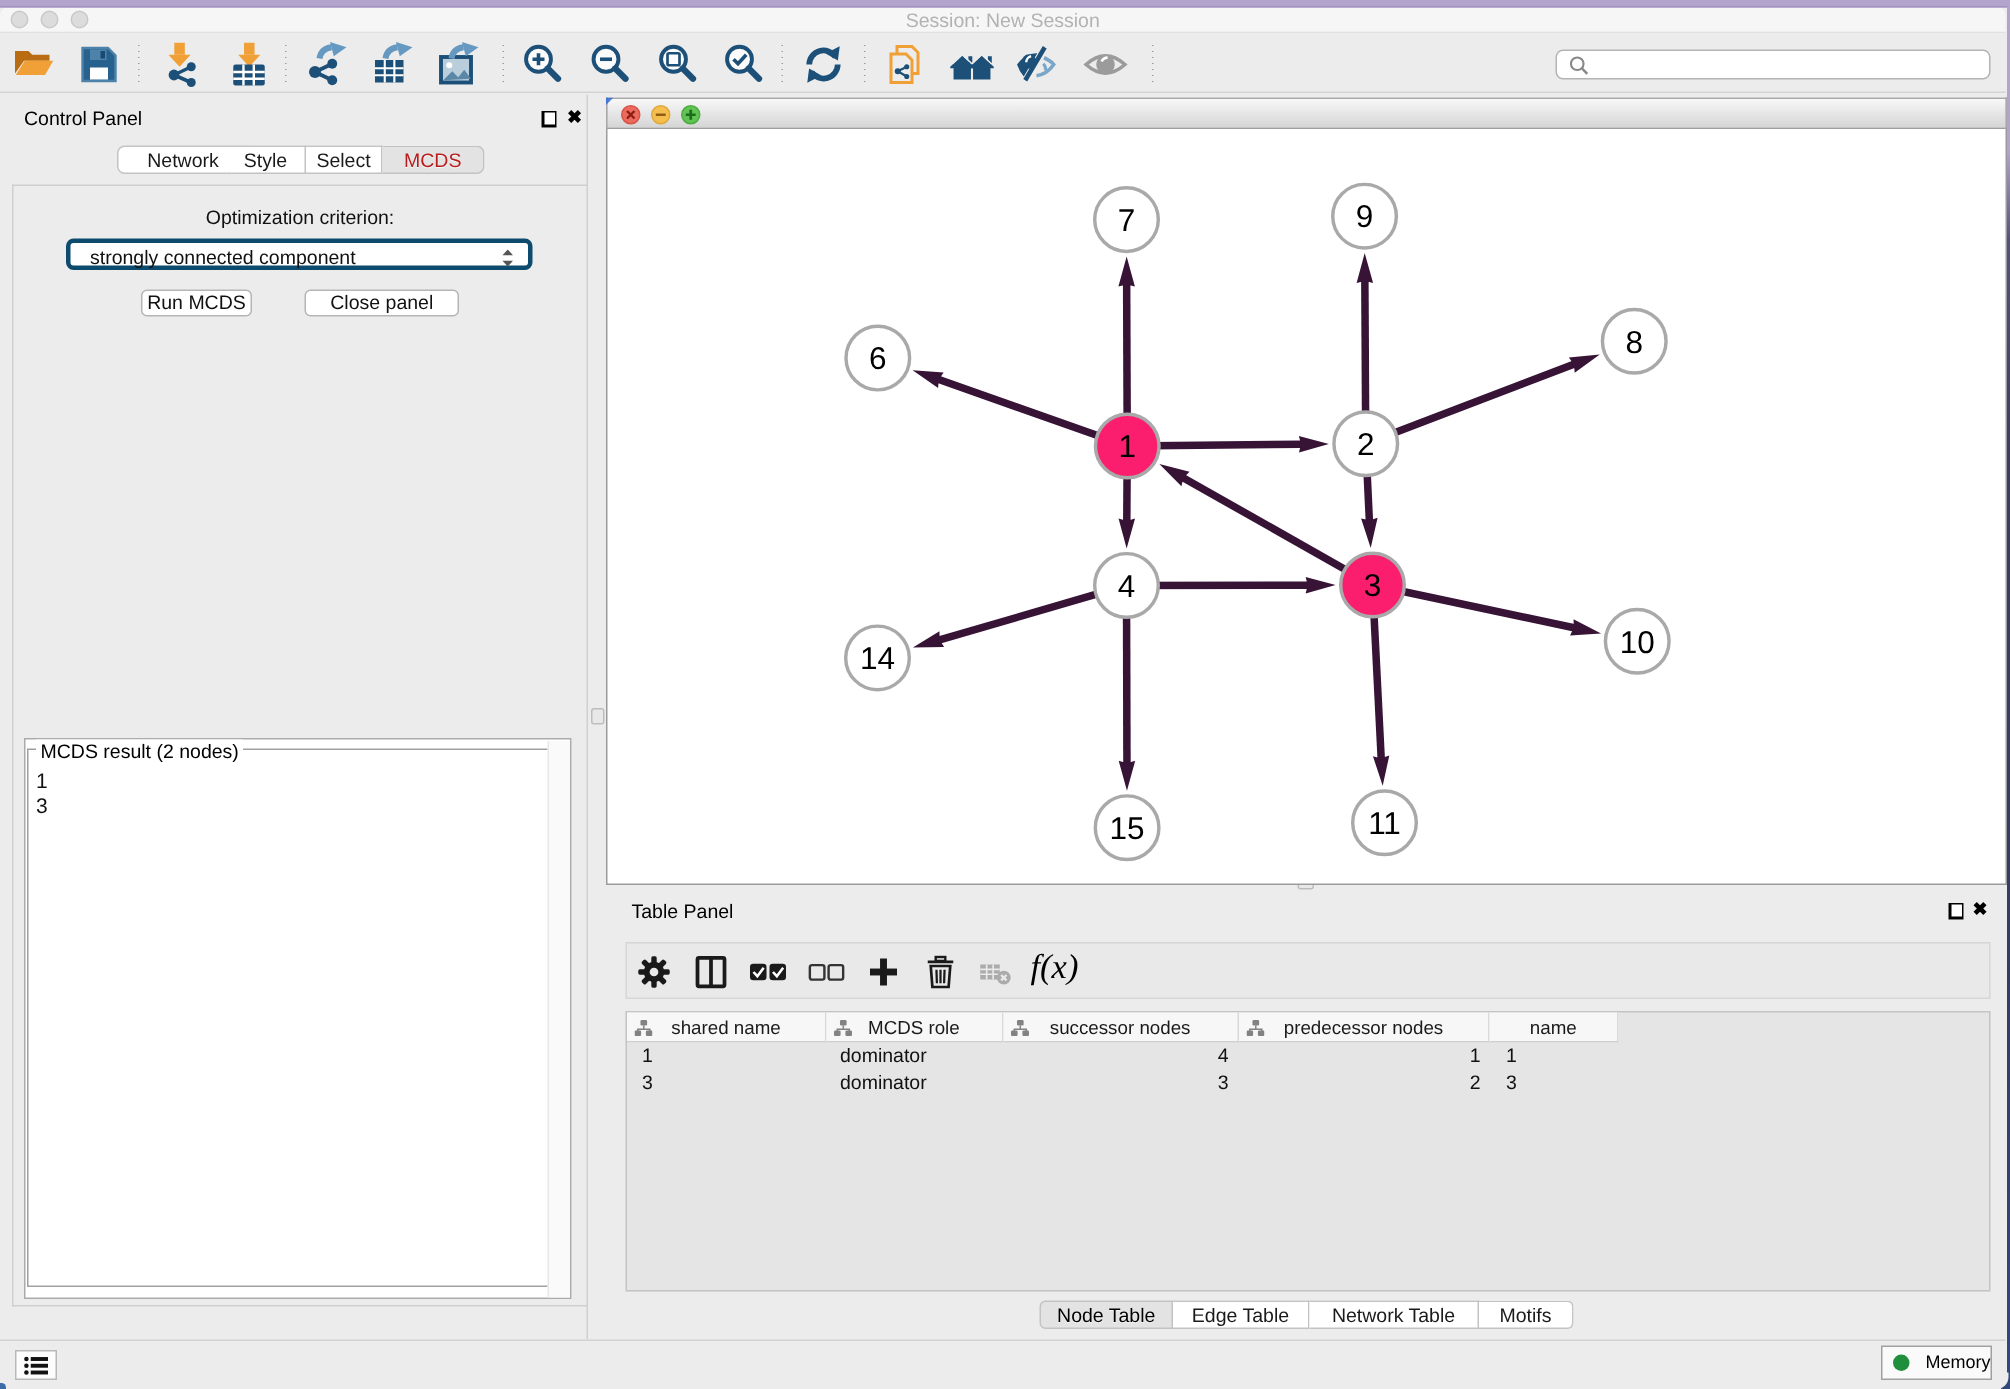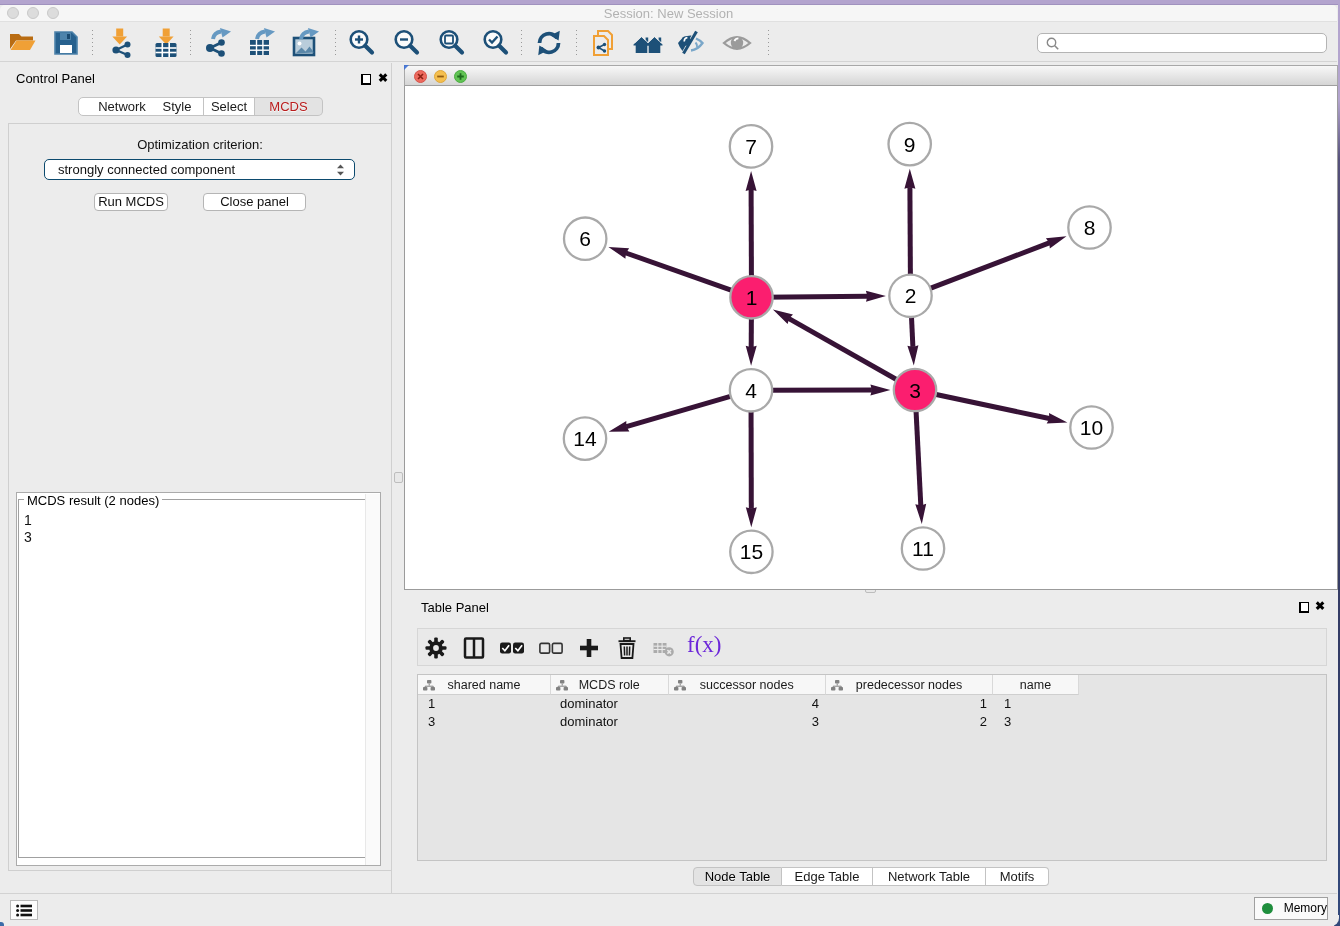--- a/index.html
+++ b/index.html
@@ -18,21 +18,21 @@
 #search{left:1037px;top:33px;width:290px;height:20px;background:#fff;border:1px solid #b4b4b4;border-radius:5px}
 
 #cp-title{left:16px;top:71px;font-size:13px;color:#000}
 #cp-max{left:361px;top:74px;width:10px;height:11px;border:1px solid #000;border-left-width:2px;border-bottom-width:2px;background:#fff}
 #cp-x{left:378px;top:71px;font-size:12px;font-weight:bold;color:#000}
 #cp-border{left:8px;top:123px;width:384px;height:748px;border:1px solid #cfcfcf;border-right:none}
 #cp-rborder{left:391px;top:63px;width:1px;height:830px;background:#d0d0d0}
 .seg{position:absolute;height:19px;font-size:13px;color:#1a1a1a;text-align:center;background:#fff;border:1px solid #c3c3c3;line-height:18px}
 
 #optlabel{left:0px;top:137px;width:400px;text-align:center;font-size:13px;color:#111}
-#combo{left:44px;top:159px;width:311px;height:21px;background:#fff;border:1px solid #0c4a6e;border-radius:5px;font-size:13px;line-height:19px;color:#111;padding-left:13px}
+#combo{left:44px;top:159px;width:311px;height:21px;background:#fff;border:3px solid #0c4a6e;border-radius:5px;font-size:13px;line-height:19px;color:#111;padding-left:13px}
 .btn{position:absolute;height:18px;background:#fff;border:1px solid #b5b5b5;border-radius:4px;font-size:13px;color:#111;text-align:center;line-height:16px}
 
 #resbox{left:16px;top:492px;width:365px;height:374px;background:#fff;border:1px solid #ababab}
 #resfs{left:18px;top:499px;width:356px;height:359px;border:1px solid #a0a0a0}
 #reslegend{left:24px;top:493px;background:#fff;padding:0 3px;font-size:13px;color:#000}
 #resscroll{left:365px;top:494px;width:15px;height:371px;background:#fafafa;border-left:1px solid #e8e8e8}
 #restext{left:24px;top:512px;font-size:14px;color:#111;line-height:16.5px}
 
 #vsplit-grip{left:394px;top:472px;width:9px;height:11px;background:#e8e8e8;border:1px solid #bdbdbd;border-radius:2px}
 #hsplit-grip{left:865px;top:585px;width:11px;height:8px;background:#e8e8e8;border:1px solid #bdbdbd;border-radius:2px}
@@ -354,21 +354,21 @@
         <rect x="2.5" y="8" width="13" height="10" fill="#ababab"></rect>
         <g stroke="#eaeaea" stroke-width="1.1">
           <line x1="2.5" y1="11.2" x2="15.5" y2="11.2"></line>
           <line x1="2.5" y1="14.5" x2="15.5" y2="14.5"></line>
           <line x1="6.8" y1="8" x2="6.8" y2="18"></line>
           <line x1="11.1" y1="8" x2="11.1" y2="18"></line>
         </g>
         <circle cx="18.2" cy="16.8" r="4.6" fill="#ababab"></circle>
         <path d="M16.4 15l3.6 3.6M20 15l-3.6 3.6" stroke="#eaeaea" stroke-width="1.5"></path>
       </svg>
-      <div style="position:absolute;left:269px;top:3px;font-family:'Liberation Serif',serif;font-size:23px;color:#6d28d9">f(x)</div>
+      <div style="position:absolute;left:269px;top:3px;font-family:'Liberation Serif',serif;font-style:italic;font-size:23px;color:#000000">f(x)</div>
     </div>
   </div>
 <div class="abs" id="tbl">
     <div class="hcell" style="left:0px;width:133px"><svg width="12" height="11" viewBox="0 0 12 11" style="position:absolute;left:5px;top:5px">
         <g fill="#828282">
           <rect x="4" y="0" width="4.4" height="3.6" rx="0.8"></rect>
           <rect x="0" y="7" width="4.4" height="3.6" rx="0.8"></rect>
           <rect x="7.6" y="7" width="4.4" height="3.6" rx="0.8"></rect>
         </g>
         <path d="M6.2 3.6v2M2.2 9v-2.8h8v2.8" fill="none" stroke="#828282" stroke-width="1"></path>

